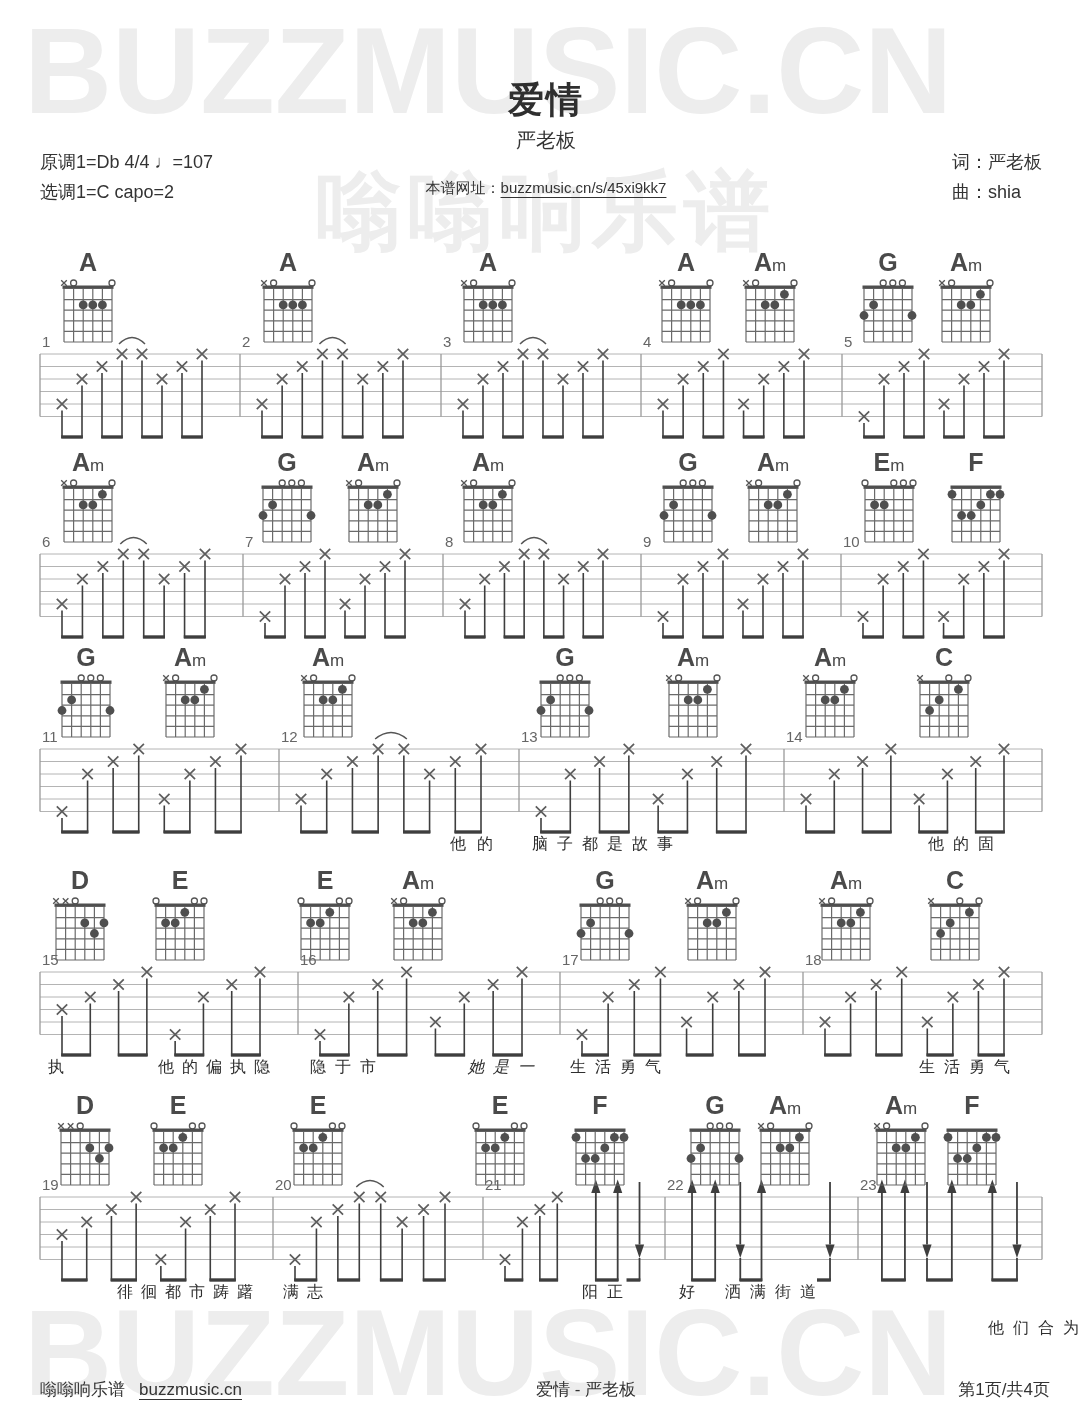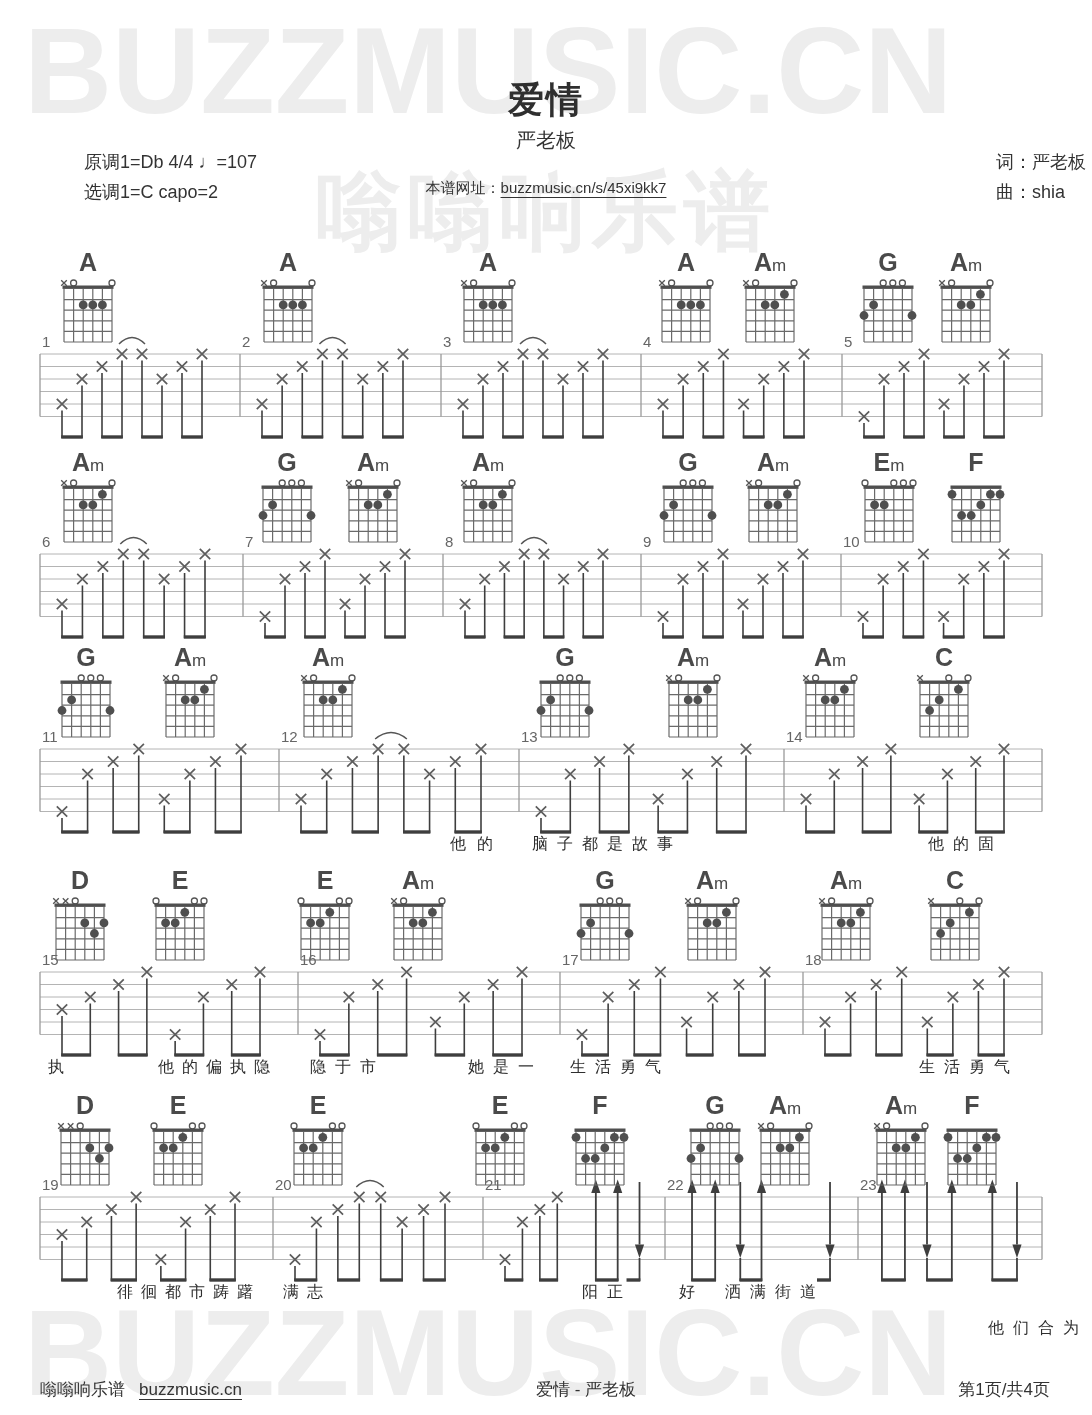--- a/index.html
+++ b/index.html
@@ -9,21 +9,21 @@
     font-family:"Liberation Sans","DejaVu Sans",sans-serif;
   }
   .wm{position:absolute;color:#ededed;font-weight:bold;white-space:nowrap;z-index:0;line-height:1;}
   #wm-top{left:24px;top:10px;font-size:122px;}
   #wm-mid{left:50%;transform:translateX(-50%);top:168px;font-size:86px;letter-spacing:6px;}
   #wm-bottom{left:24px;top:1292px;font-size:122px;}
   .layer{position:absolute;left:0;top:0;z-index:1;}
   .abs{position:absolute;white-space:nowrap;}
   #song-title{left:0;top:76px;width:100%;text-align:center;font-size:36px;font-weight:bold;color:#2f2f2f;letter-spacing:2px;}
   #song-artist{left:0;top:127px;width:100%;text-align:center;font-size:20px;color:#333;}
-  .meta{font-size:18px;color:#333;margin-left:44px;}
+  .meta{font-size:18px;color:#333;}
   #meta-l1{left:40px;top:150px;}
   #meta-l2{left:40px;top:180px;}
   #meta-r1{left:952px;top:150px;}
   #meta-r2{left:952px;top:180px;}
   #url-line{left:0;top:179px;width:100%;text-align:center;font-size:15px;color:#333;}
   .u-link{text-decoration:underline;text-underline-offset:4px;cursor:pointer;}
   .lyric{position:absolute;font-size:16px;color:#2e2e2e;letter-spacing:9px;white-space:nowrap;z-index:2;text-align:right;}
   .rowsvg{position:absolute;left:0;z-index:1;}
   .foot{font-size:17px;color:#333;}
   #foot-left{left:40px;top:1378px;}
@@ -1118,21 +1118,21 @@
         <line x1="931" y1="92.4" x2="979" y2="92.4" stroke="#6a6a6a" stroke-width="1.2"></line>
         <line x1="931" y1="103" x2="979" y2="103" stroke="#6a6a6a" stroke-width="1.2"></line>
         <circle cx="940.6" cy="76.5" r="4.4" fill="#4f4f4f"></circle>
         <circle cx="950.2" cy="65.9" r="4.4" fill="#4f4f4f"></circle>
         <circle cx="969.4" cy="55.3" r="4.4" fill="#4f4f4f"></circle>
       </g>
     </svg>
     <div class="lyric" style="left: 48px; top: 1057px; letter-spacing: 9px;">执</div>
     <div class="lyric" style="left: 158px; top: 1057px; letter-spacing: 8px;">他的偏执隐</div>
     <div class="lyric" style="left: 310px; top: 1057px; letter-spacing: 9px;">隐于市</div>
-    <div class="lyric" style="left: 468px; top: 1057px; letter-spacing: 9px;">她是一</div>
+    <div class="lyric" style="left: 468px; top: 1057px; letter-spacing: 9px; font-style: italic;">她是一</div>
     <div class="lyric" style="left: 570px; top: 1057px; letter-spacing: 9px;">生活勇气</div>
     <div class="lyric" style="left: 919px; top: 1057px; letter-spacing: 9px;">生活勇气</div>
     <svg width="1092" height="218" class="rowsvg" style="top: 1082px;">
       <line x1="40" y1="115" x2="1042" y2="115" stroke="#b4b4b4" stroke-width="1"></line>
       <line x1="40" y1="127.5" x2="1042" y2="127.5" stroke="#b4b4b4" stroke-width="1"></line>
       <line x1="40" y1="140" x2="1042" y2="140" stroke="#b4b4b4" stroke-width="1"></line>
       <line x1="40" y1="152.5" x2="1042" y2="152.5" stroke="#b4b4b4" stroke-width="1"></line>
       <line x1="40" y1="165" x2="1042" y2="165" stroke="#b4b4b4" stroke-width="1"></line>
       <line x1="40" y1="177.5" x2="1042" y2="177.5" stroke="#b4b4b4" stroke-width="1"></line>
       <line x1="40" y1="115" x2="40" y2="177.5" stroke="#9a9a9a" stroke-width="1.3"></line>

